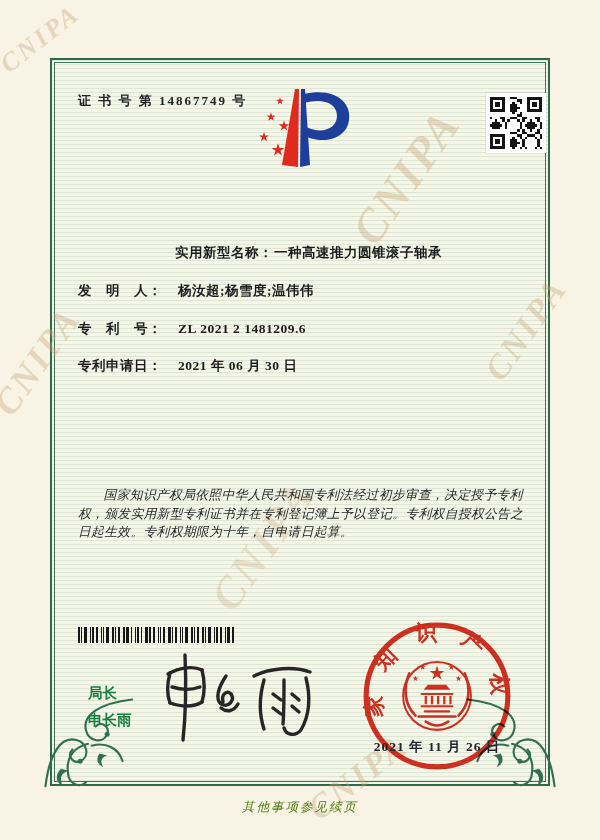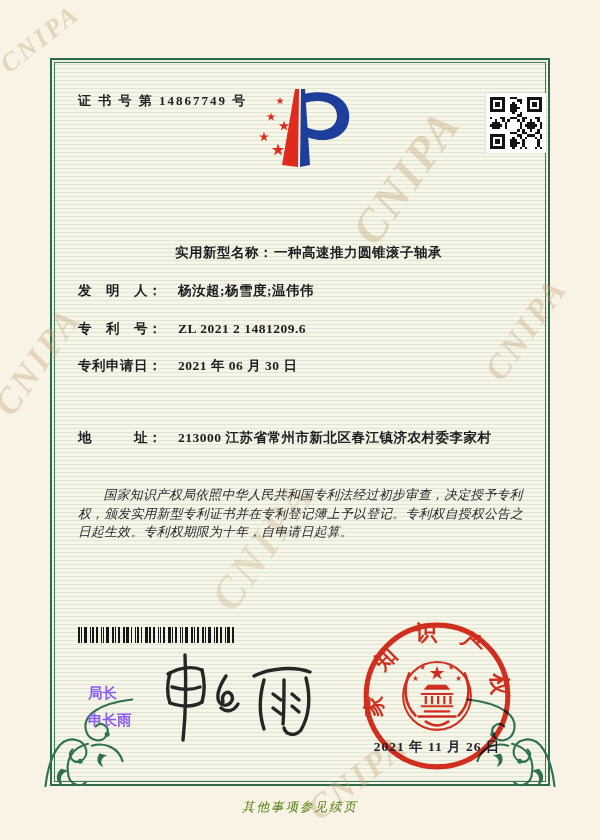--- a/index.html
+++ b/index.html
@@ -34,21 +34,21 @@
   .flabel{display:inline-block;width:100px;white-space:pre;letter-spacing:.5px;}
   .fvalue{letter-spacing:.5px;}
   .grant2{position:absolute;left:254px;top:0;white-space:nowrap;}
   .grant2 .flabel{width:auto;margin-right:2px;}
   .paras{left:78px;top:486px;width:454px;font-size:12.8px;line-height:18.6px;
          font-style:italic;color:#26262a;font-weight:500;}
   .paras p{margin:0;text-indent:2em;letter-spacing:.3px;}
   .barcode{left:78px;top:627px;width:166px;height:16px;display:flex;align-items:stretch;}
   .barcode i{display:block;background:#17171a;height:100%;}
   .signer{left:88px;top:680px;font-family:"Liberation Sans","DejaVu Sans",sans-serif;
-          font-size:14.5px;font-weight:700;line-height:27px;color:#8b5cf6;}
+          font-size:14.5px;font-weight:700;line-height:27px;color:#15803d;}
   .sig-svg{left:150px;top:650px;width:172px;height:98px;}
   .seal-svg{left:360px;top:620px;width:154px;height:154px;mix-blend-mode:multiply;opacity:.95;}
   .seal-date{left:360px;top:738px;width:154px;text-align:center;font-size:13.5px;font-weight:600;
              color:#23232e;letter-spacing:1px;}
   .page-num{left:50px;top:763px;width:500px;text-align:center;font-size:11px;letter-spacing:1px;color:#2a2a2a;}
   .note{left:50px;top:799px;width:500px;text-align:center;font-size:12.5px;font-style:italic;
         letter-spacing:2px;color:#4d7c0f;}
 </style>
 </head>
 <body>
@@ -567,23 +567,20 @@
     <span class="flabel">实用新型名称：</span><span class="fvalue">一种高速推力圆锥滚子轴承</span>
   </div>
   <div class="frow z" style="top:282px;">
     <span class="flabel">发　明　人：</span><span class="fvalue">杨汝超;杨雪度;温伟伟</span>
   </div>
   <div class="frow z" style="top:320px;">
     <span class="flabel">专　利　号：</span><span class="fvalue">ZL 2021 2 1481209.6</span>
   </div>
   <div class="frow z" style="top:357px;">
     <span class="flabel">专利申请日：</span><span class="fvalue">2021 年 06 月 30 日</span>
-  </div>
-  <div class="frow z" style="top:429px;">
-    <span class="flabel">地　　　址：</span><span class="fvalue">213000 江苏省常州市新北区春江镇济农村委李家村</span>
   </div>
 
   <div class="abs z paras">
     <p>国家知识产权局依照中华人民共和国专利法经过初步审查，决定授予专利权，颁发实用新型专利证书并在专利登记簿上予以登记。专利权自授权公告之日起生效。专利权期限为十年，自申请日起算。</p>
   </div>
 
   <div class="abs z barcode">
       <i style="width: 2px; margin-right: 1px;"></i>
       <i style="width: 1px; margin-right: 2px;"></i>
       <i style="width: 3px; margin-right: 3px;"></i>

